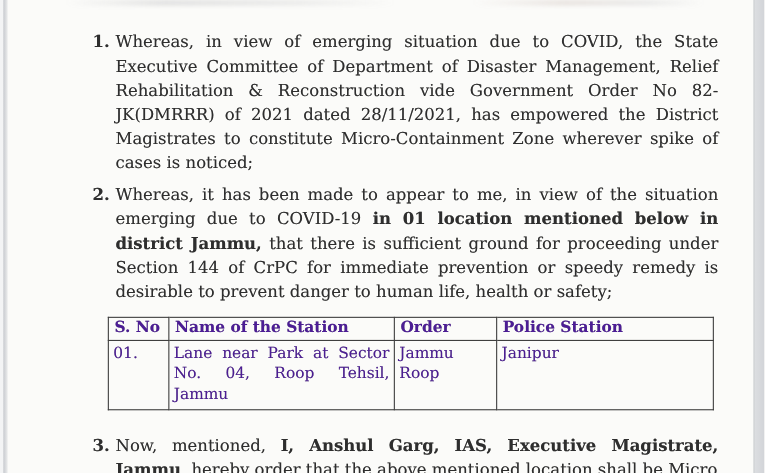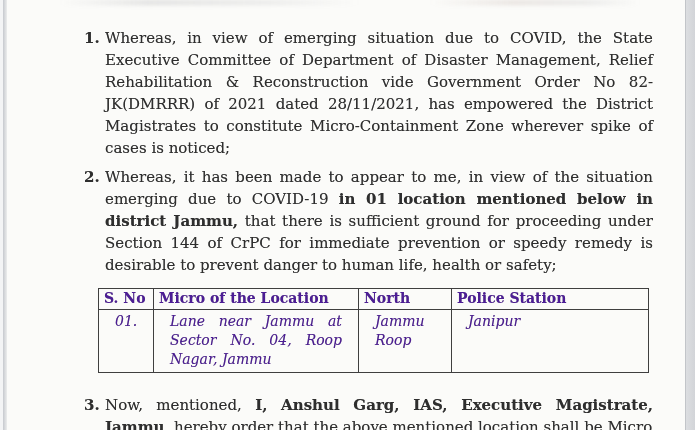--- a/index.html
+++ b/index.html
@@ -34,21 +34,21 @@
   .num{flex:0 0 21px;font-weight:700;}
   .ctext{flex:1 1 auto;text-align:justify;}
   .b{font-weight:700;}
   table{
     table-layout:fixed;border-collapse:collapse;width:550px;
     margin:12px 0 21px 14px;
     font-size:14px;line-height:19px;color:#4c1d95;
   }
   th,td{border:1.6px solid #3f3f3f;}
   th{text-align:left;font-weight:700;padding:1px 5px 2px;white-space:nowrap;line-height:17px;}
-  td{vertical-align:top;padding:2px 16px 3px;font-style:italic;}
+  td{vertical-align:top;padding:2px 4px 3px;}
   td.justify{text-align:justify;}
 </style>
 </head>
 <body>
 
 <div class="photo">
   <div class="smudge smudge-1"></div>
   <div class="smudge smudge-2"></div>
 
   <div class="content">
@@ -66,29 +66,29 @@
     <table>
       <colgroup>
         <col style="width:55px">
           <col style="width:205px">
           <col style="width:93px">
           <col style="width:197px">
       </colgroup>
       <thead>
         <tr id="thr">
             <th>S. No</th>
-            <th>Micro of the Location</th>
-            <th>North</th>
+            <th>Name of the Station</th>
+            <th>Order</th>
             <th>Police Station</th>
           </tr>
       </thead>
       <tbody id="tb">
           <tr>
             <td>01.</td>
-            <td class="justify">Lane near Jammu at Sector No. 04, Roop Nagar, Jammu</td>
+            <td class="justify">Lane near Park at Sector No. 04, Roop Tehsil, Jammu</td>
             <td>Jammu Roop</td>
             <td>Janipur</td>
           </tr>
         </tbody>
     </table>
 
     <div id="after">
         <div class="clause">
           <span class="num">3.</span>
           <div class="ctext"><span>Now, mentioned, </span><span class="b">I, Anshul Garg, IAS, Executive Magistrate, Jammu</span><span>, hereby order that the above mentioned location shall be Micro</span></div>

